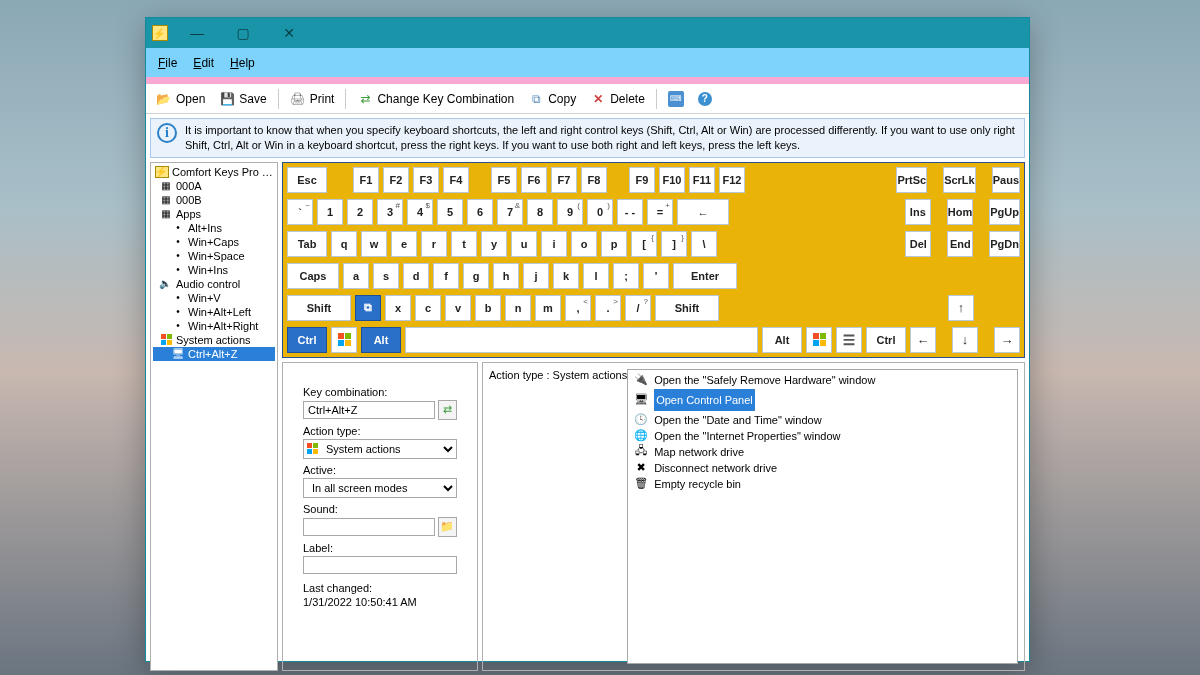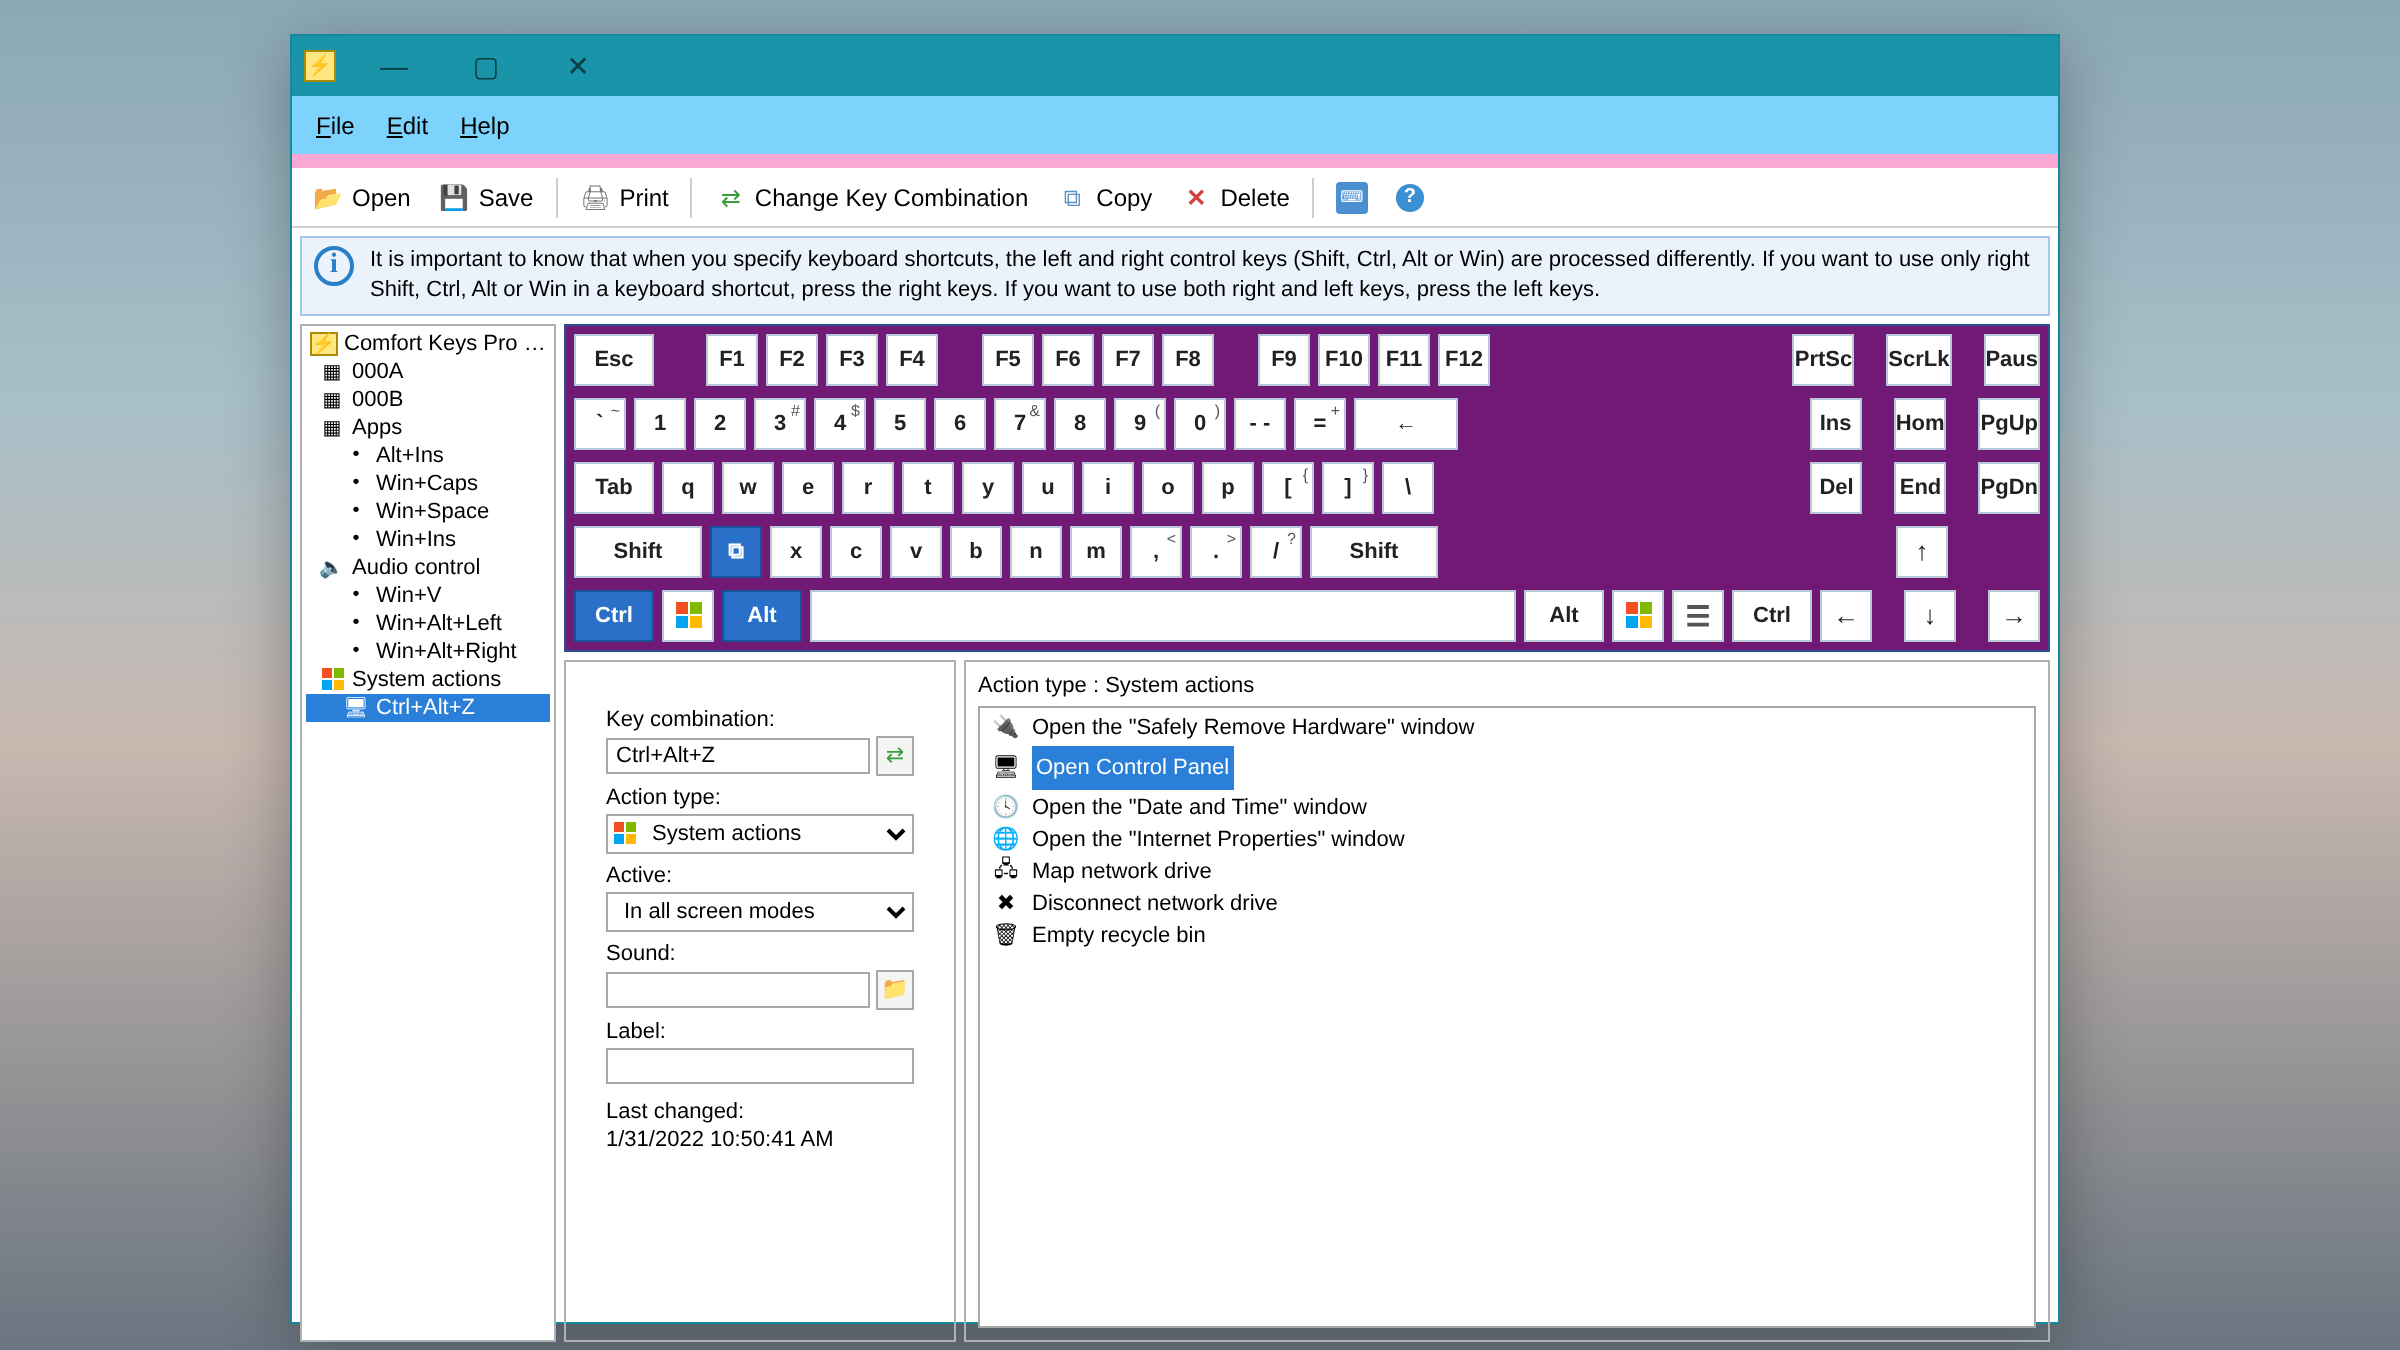--- a/index.html
+++ b/index.html
@@ -137,21 +137,21 @@
 .tree-item.selected { background: #2a80d8; color: #fff; }
 .tree-icon { width: 14px; height: 12px; display: inline-flex; align-items: center; justify-content: center; font-size: 10px; }
 .right-pane {
   flex: 1;
   display: flex;
   flex-direction: column;
   gap: 4px;
 }
 .keyboard-panel {
   border: 1px solid #2a5090;
-  background: #701a75;
+  background: #eab308;
   padding: 4px;
 }
 .kb-rows { display: flex; flex-direction: column; gap: 6px; }
 .kb-row { display: flex; gap: 4px; align-items: stretch; }
 .kb-right { margin-left: auto; display: flex; gap: 16px; }
 .key {
   height: 26px;
   min-width: 26px;
   background: #fff;
   border: 1px solid #b8c8d8;
@@ -215,21 +215,21 @@
   background: #f4f4f4;
   display: flex; align-items: center; justify-content: center;
   cursor: pointer;
   font-size: 11px;
 }
 .action-panel {
   flex: 1;
   border: 1px solid #b0b0b0;
   padding: 6px;
   font-size: 11px;
-  display: flex; flex-direction: column;
+  display: flex; flex-direction: row;
 }
 .action-list {
   flex: 1;
   border: 1px solid #a8a8a8;
   background: #fff;
   padding: 2px;
   overflow: auto;
 }
 .action-item {
   display: flex; align-items: center;
@@ -444,20 +444,35 @@
               <div class="key ">[<span class="sup">{</span></div>
               <div class="key ">]<span class="sup">}</span></div>
               <div class="key ">\</div>
               <div class="kb-right">
                 <div class="key ">Del</div>
                 <div class="key ">End</div>
                 <div class="key ">PgDn</div>
               </div>
             </div>
             <div class="kb-row">
+              <div class="key w20">Caps</div>
+              <div class="key ">a</div>
+              <div class="key ">s</div>
+              <div class="key ">d</div>
+              <div class="key ">f</div>
+              <div class="key ">g</div>
+              <div class="key ">h</div>
+              <div class="key ">j</div>
+              <div class="key ">k</div>
+              <div class="key ">l</div>
+              <div class="key ">;</div>
+              <div class="key ">'</div>
+              <div class="key w25">Enter</div>
+            </div>
+            <div class="kb-row">
               <div class="key w25">Shift</div>
               <div class="key  active">
                 <span style="color:#fff;">⧉</span>
               </div>
               <div class="key ">x</div>
               <div class="key ">c</div>
               <div class="key ">v</div>
               <div class="key ">b</div>
               <div class="key ">n</div>
               <div class="key ">m</div>

